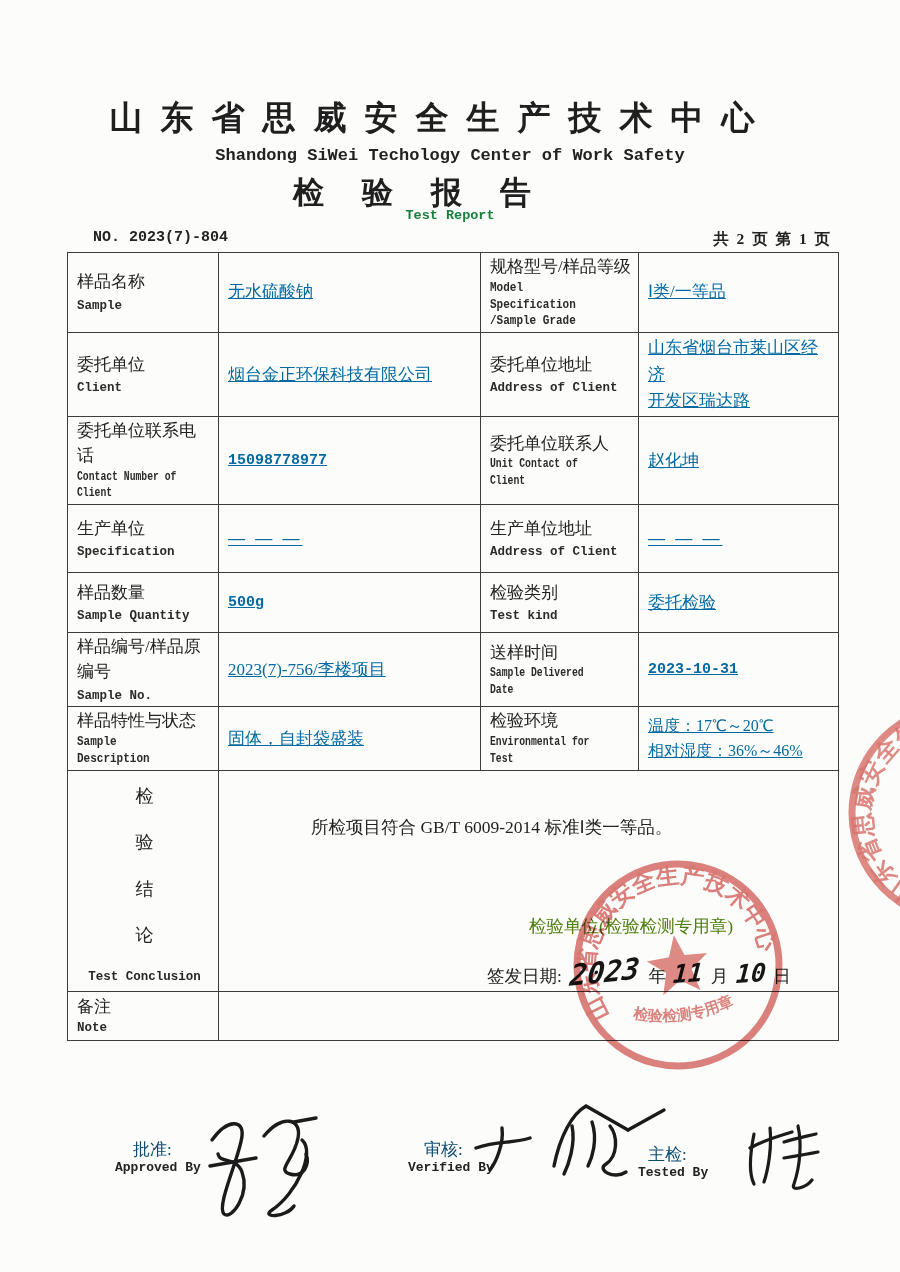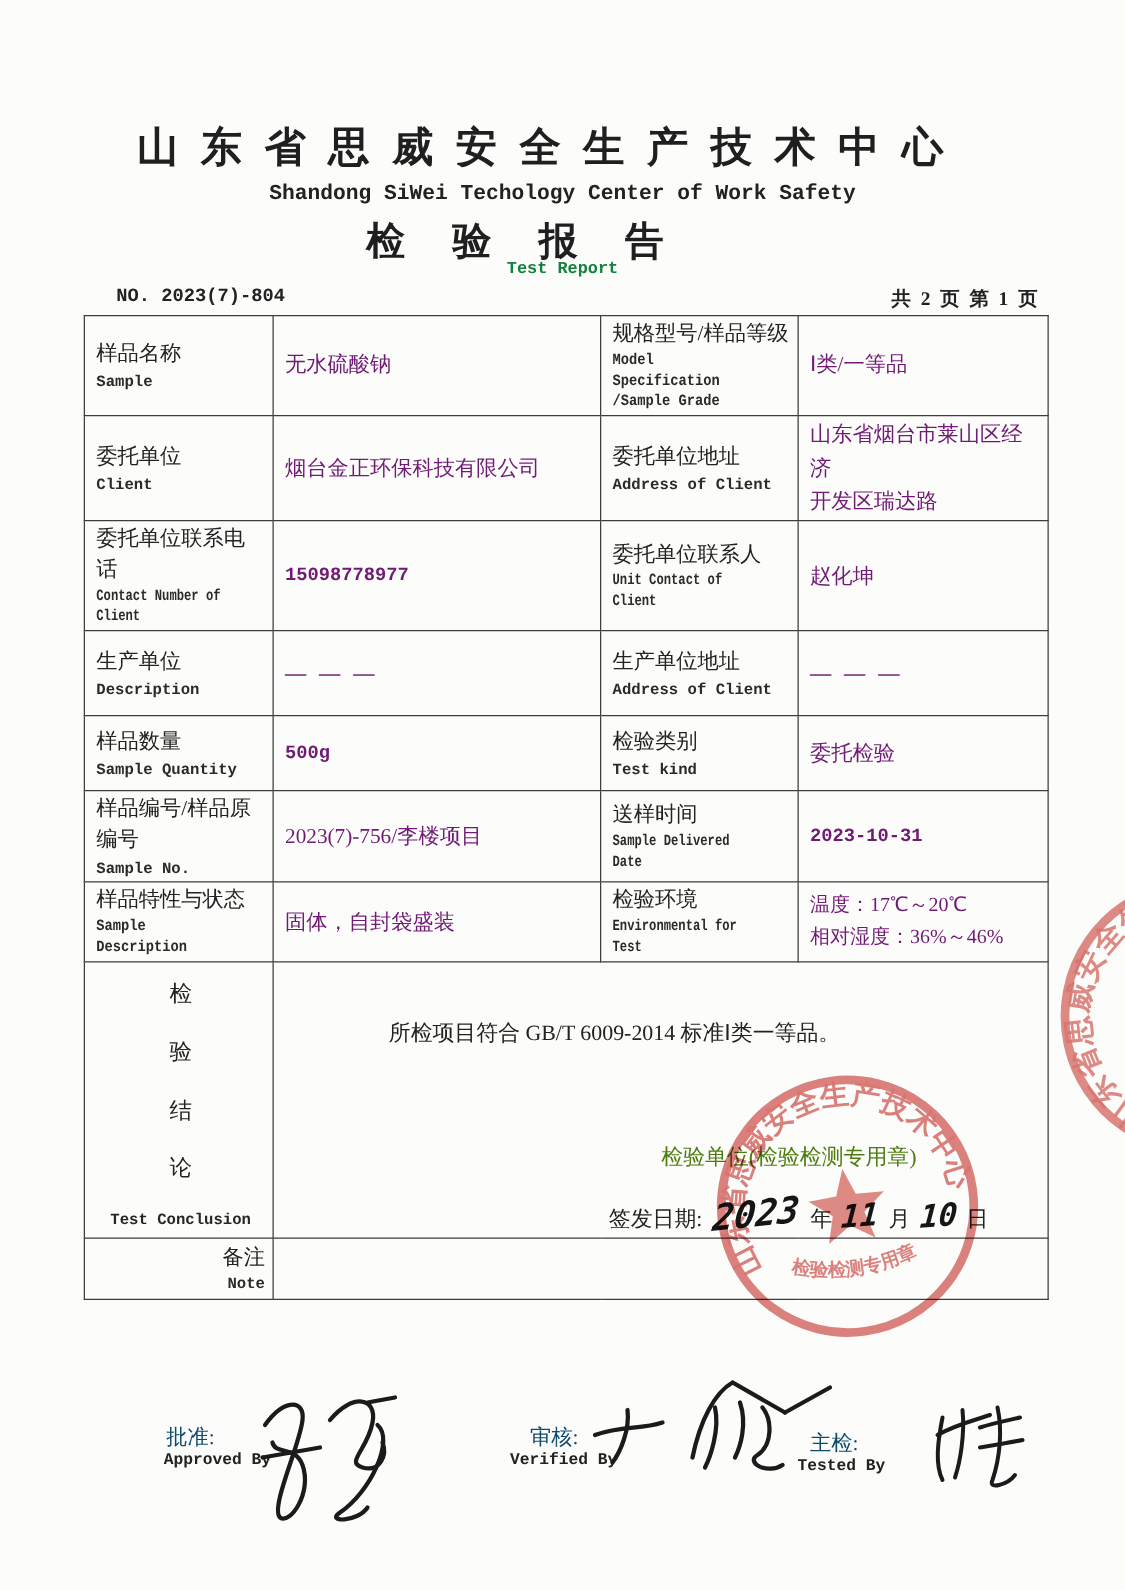--- a/index.html
+++ b/index.html
@@ -25,37 +25,37 @@
   
   table.rpt{position:absolute;left:67px;top:252px;width:771px;
     border-collapse:collapse;table-layout:fixed;}
   table.rpt td{border:1.6px solid #3d3d3d;vertical-align:middle;
     padding:2px 6px 2px 9px;overflow:hidden;}
   .lcn{font-size:17px;color:#222;line-height:1.45;}
   .len{font-family:"Liberation Mono", monospace;font-size:12.5px;font-weight:bold;
     color:#2a2a2a;line-height:1.35;display:inline-block;white-space:pre-line;transform-origin:0 50%;}
   .cond{transform:scaleX(.78);}
   .cond2{transform:scaleX(.88);}
-  .val{font-size:17px;color:#701a75;white-space:pre-line;line-height:1.55;}
+  .val{font-size:17px;color:#0369a1;white-space:pre-line;line-height:1.55;text-decoration:underline;}
   .val.mono{font-family:"Liberation Mono", monospace;font-size:15px;font-weight:bold;}
   .dash{letter-spacing:3px;font-weight:bold;}
   
   .concl-label{display:flex;flex-direction:column;align-items:center;
     justify-content:space-between;height:200px;padding:8px 0 2px 0;}
   .concl-label .ch{font-size:18px;color:#222;}
   .concl-label .en{font-family:Liberation Mono, monospace;font-size:12.5px;font-weight:bold;}
   .concl-cell{position:relative;}
   .concl-text{position:absolute;left:92px;top:44px;font-size:17.5px;color:#222;}
   .unit-line{position:absolute;left:310px;top:143px;font-size:17.5px;color:#4d7c0f;}
   .issue-line{position:absolute;left:268px;top:184px;font-size:17.5px;color:#222;}
   .hand{font-family:"DejaVu Sans Mono", monospace;font-style:italic;font-weight:bold;
     color:#161616;display:inline-block;}
   .hand.big{font-size:29px;transform:rotate(-6deg) skewX(-12deg);margin:0 4px;}
   .hand.med{font-size:25px;transform:rotate(-4deg) skewX(-8deg);margin:0 3px;}
-  .note-label{display:flex;flex-direction:column;align-items:flex-end;line-height:1.3;}
+  .note-label{display:flex;flex-direction:column;align-items:flex-start;line-height:1.3;}
   
   .sig-label-cn{font-size:17px;color:#0c4a6e;}
   .sig-label-en{font-family:"Liberation Mono", monospace;font-size:13px;font-weight:bold;color:#222;}
   
   .stamp{position:absolute;mix-blend-mode:multiply;opacity:.88;}
 </style>
 </head>
 <body>
 
 <div class="page">
@@ -107,21 +107,21 @@
       <td>
             <div class="val mono">15098778977</div>
           </td>
       <td><div class="lcn">委托单位联系人</div><span class="len cond">Unit Contact of Client</span></td>
       <td>
             <div class="val">赵化坤</div>
           </td>
     </tr>
 
     <tr style="height:68px">
-      <td><div class="lcn">生产单位</div><span class="len">Description</span></td>
+      <td><div class="lcn">生产单位</div><span class="len">Specification</span></td>
       <td>
             <div class="val dash">— — —</div>
           </td>
       <td><div class="lcn">生产单位地址</div><span class="len">Address of Client</span></td>
       <td>
             <div class="val dash">— — —</div>
           </td>
     </tr>
 
     <tr style="height:60px">
@@ -193,21 +193,21 @@
         </div>
       </td>
       <td colspan="3">
             <div class="val"></div>
           </td>
     </tr>
   </tbody>
     </table>
 
   <div class="abs sig-label-cn" style="left:133px;top:1138px">批准:</div>
-  <div class="abs sig-label-en" style="left:131px;top:1160px">Approved By</div>
+  <div class="abs sig-label-en" style="left:115px;top:1160px">Approved By</div>
   <div class="abs sig-label-cn" style="left:424px;top:1138px">审核:</div>
   <div class="abs sig-label-en" style="left:408px;top:1160px">Verified By</div>
   <div class="abs sig-label-cn" style="left:648px;top:1143px">主检:</div>
   <div class="abs sig-label-en" style="left:638px;top:1165px">Tested By</div>
 
   <svg class="abs" style="left:198px;top:1110px" width="150" height="115" viewBox="0 0 150 115">
     <g fill="none" stroke="#1b1b1b" stroke-width="3.4" stroke-linecap="round">
       <path d="M14,30 C30,8 46,10 44,26 C42,46 18,96 26,104 C34,110 52,84 44,62 C38,46 22,54 20,44"></path>
       <path d="M12,56 L58,48"></path>
       <path d="M66,26 C84,4 104,8 100,28 C96,50 78,60 92,64 C106,68 112,54 108,44"></path>

